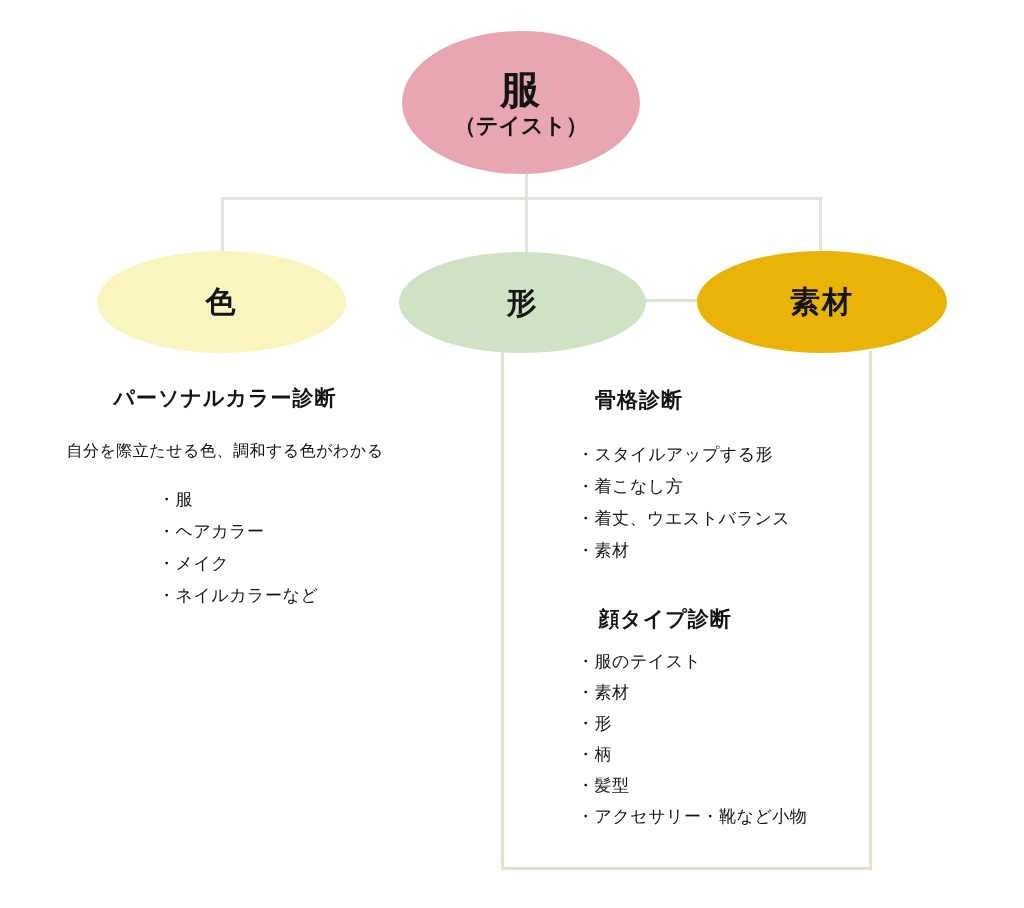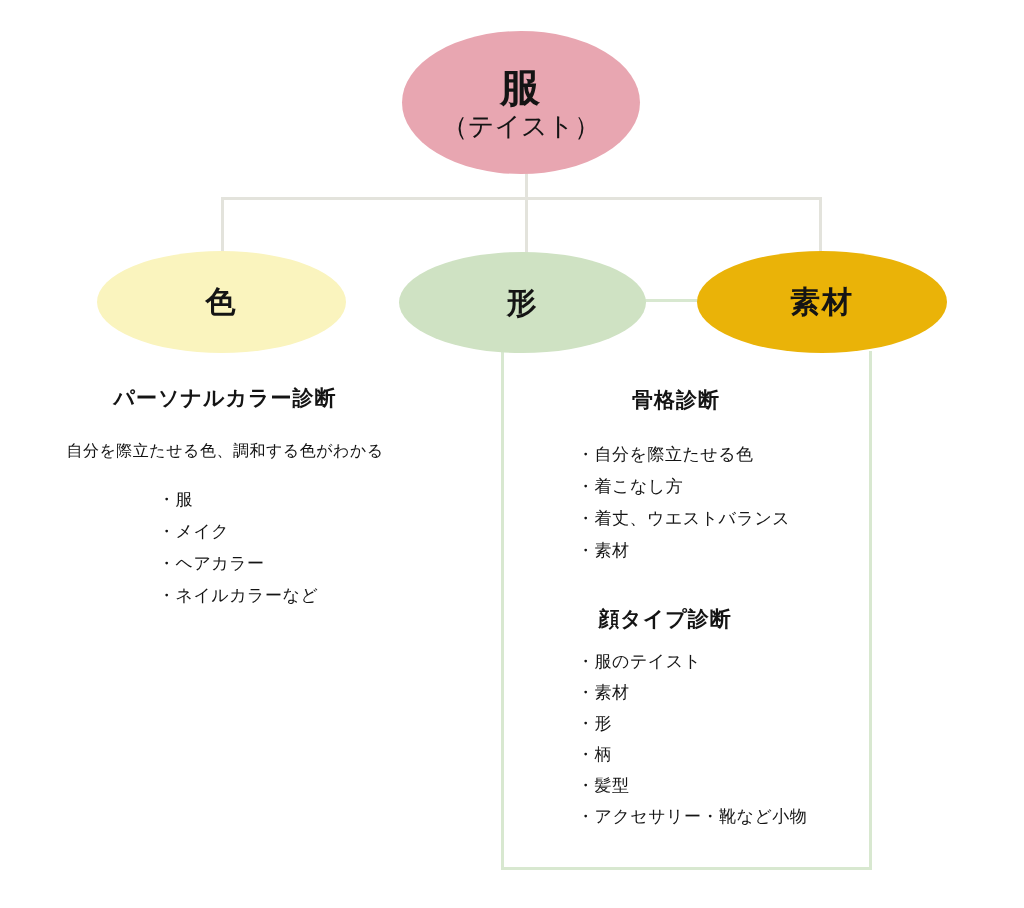--- a/index.html
+++ b/index.html
@@ -28,22 +28,22 @@
     justify-content: center;
     text-align: center;
   }
   .ellipse .label-main {
     font-size: 40px;
     font-weight: 600;
     line-height: 1.2;
     letter-spacing: 2px;
   }
   .ellipse .label-sub {
-    font-size: 26px;
-    font-weight: 400;
+    font-size: 22px;
+    font-weight: 700;
     line-height: 1.2;
   }
   .ellipse.child .label-main {
     font-size: 30px;
   }
   .section-heading {
     position: absolute;
     font-size: 21px;
     font-weight: 600;
     text-align: center;
@@ -101,28 +101,28 @@
   </div>
 
   <div class="ellipse child" style="left: 697px; top: 251px; width: 250px; height: 102px; background-color: #eab308;">
     <div class="label-main">素材</div>
   </div>
 
   <div class="section-heading" style="left:40px; top:384px; width:370px;">パーソナルカラー診断</div>
   <div class="section-desc" style="left:25px; top:441px; width:400px;">自分を際立たせる色、調和する色がわかる</div>
   <div class="bullet-list" style="left:158px; top:484px;">
     <div class="bullet-item">・服</div>
+    <div class="bullet-item">・ヘアカラー</div>
     <div class="bullet-item">・メイク</div>
-    <div class="bullet-item">・ヘアカラー</div>
     <div class="bullet-item">・ネイルカラーなど</div>
   </div>
 
-  <div class="section-heading" style="left:527px; top:386px; width:298px;">骨格診断</div>
+  <div class="section-heading" style="left:490px; top:386px; width:298px;">骨格診断</div>
   <div class="bullet-list" style="left:577px; top:439px;">
-    <div class="bullet-item">・自分を際立たせる色</div>
+    <div class="bullet-item">・スタイルアップする形</div>
     <div class="bullet-item">・着こなし方</div>
     <div class="bullet-item">・着丈、ウエストバランス</div>
     <div class="bullet-item">・素材</div>
   </div>
 
   <div class="section-heading" style="left:502px; top:605px; width:326px;">顔タイプ診断</div>
   <div class="bullet-list tight" style="left:577px; top:646px;">
     <div class="bullet-item">・服のテイスト</div>
     <div class="bullet-item">・素材</div>
     <div class="bullet-item">・形</div>

